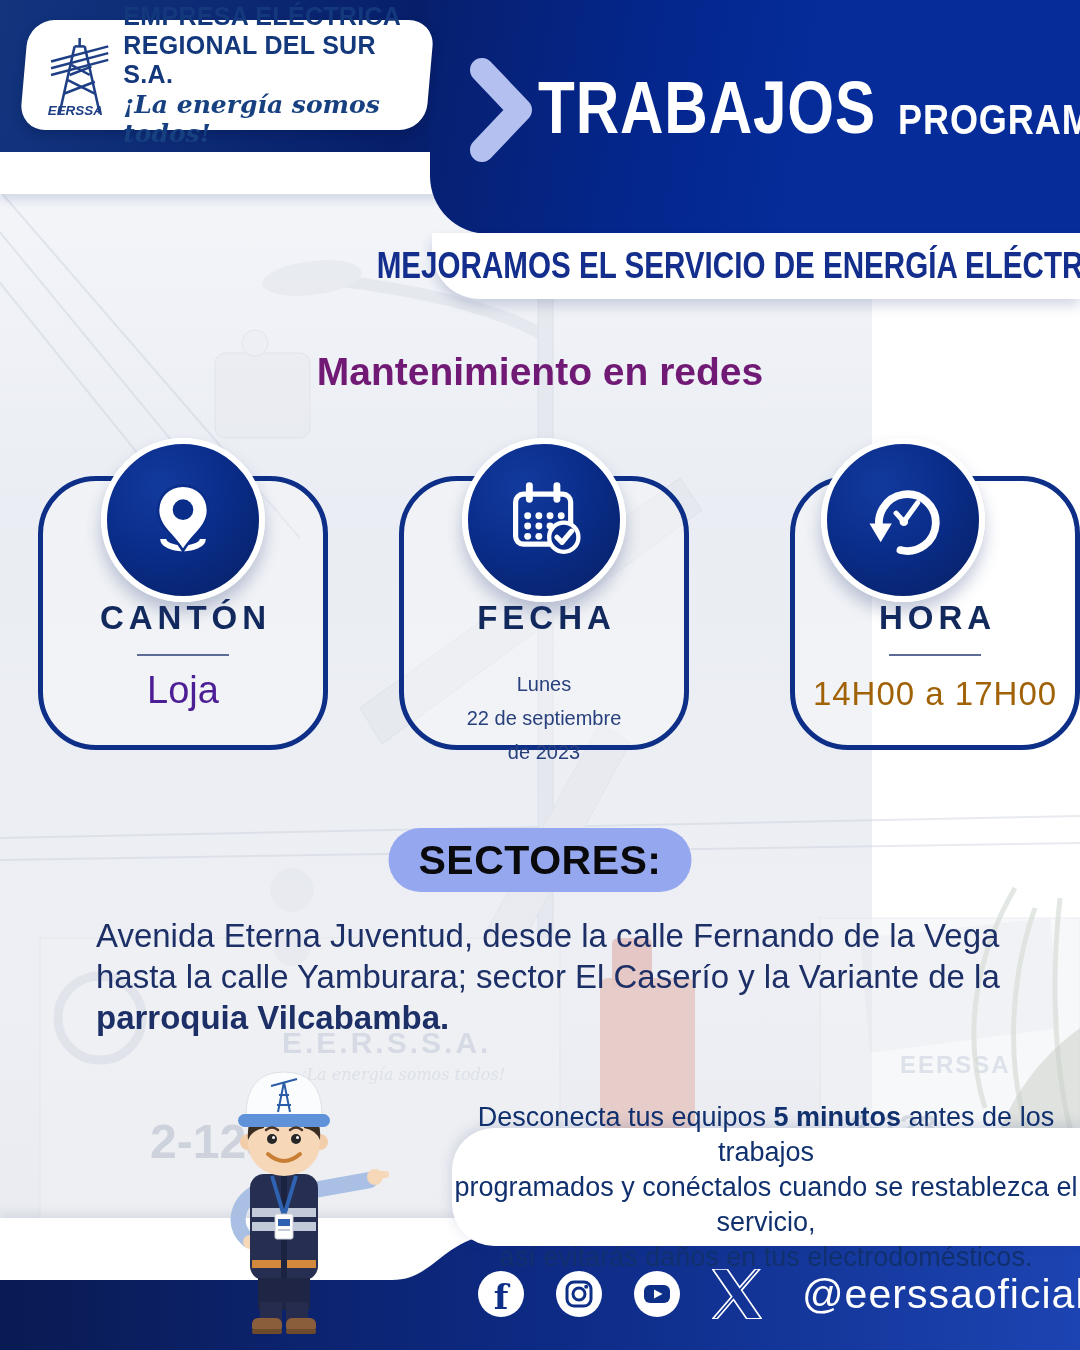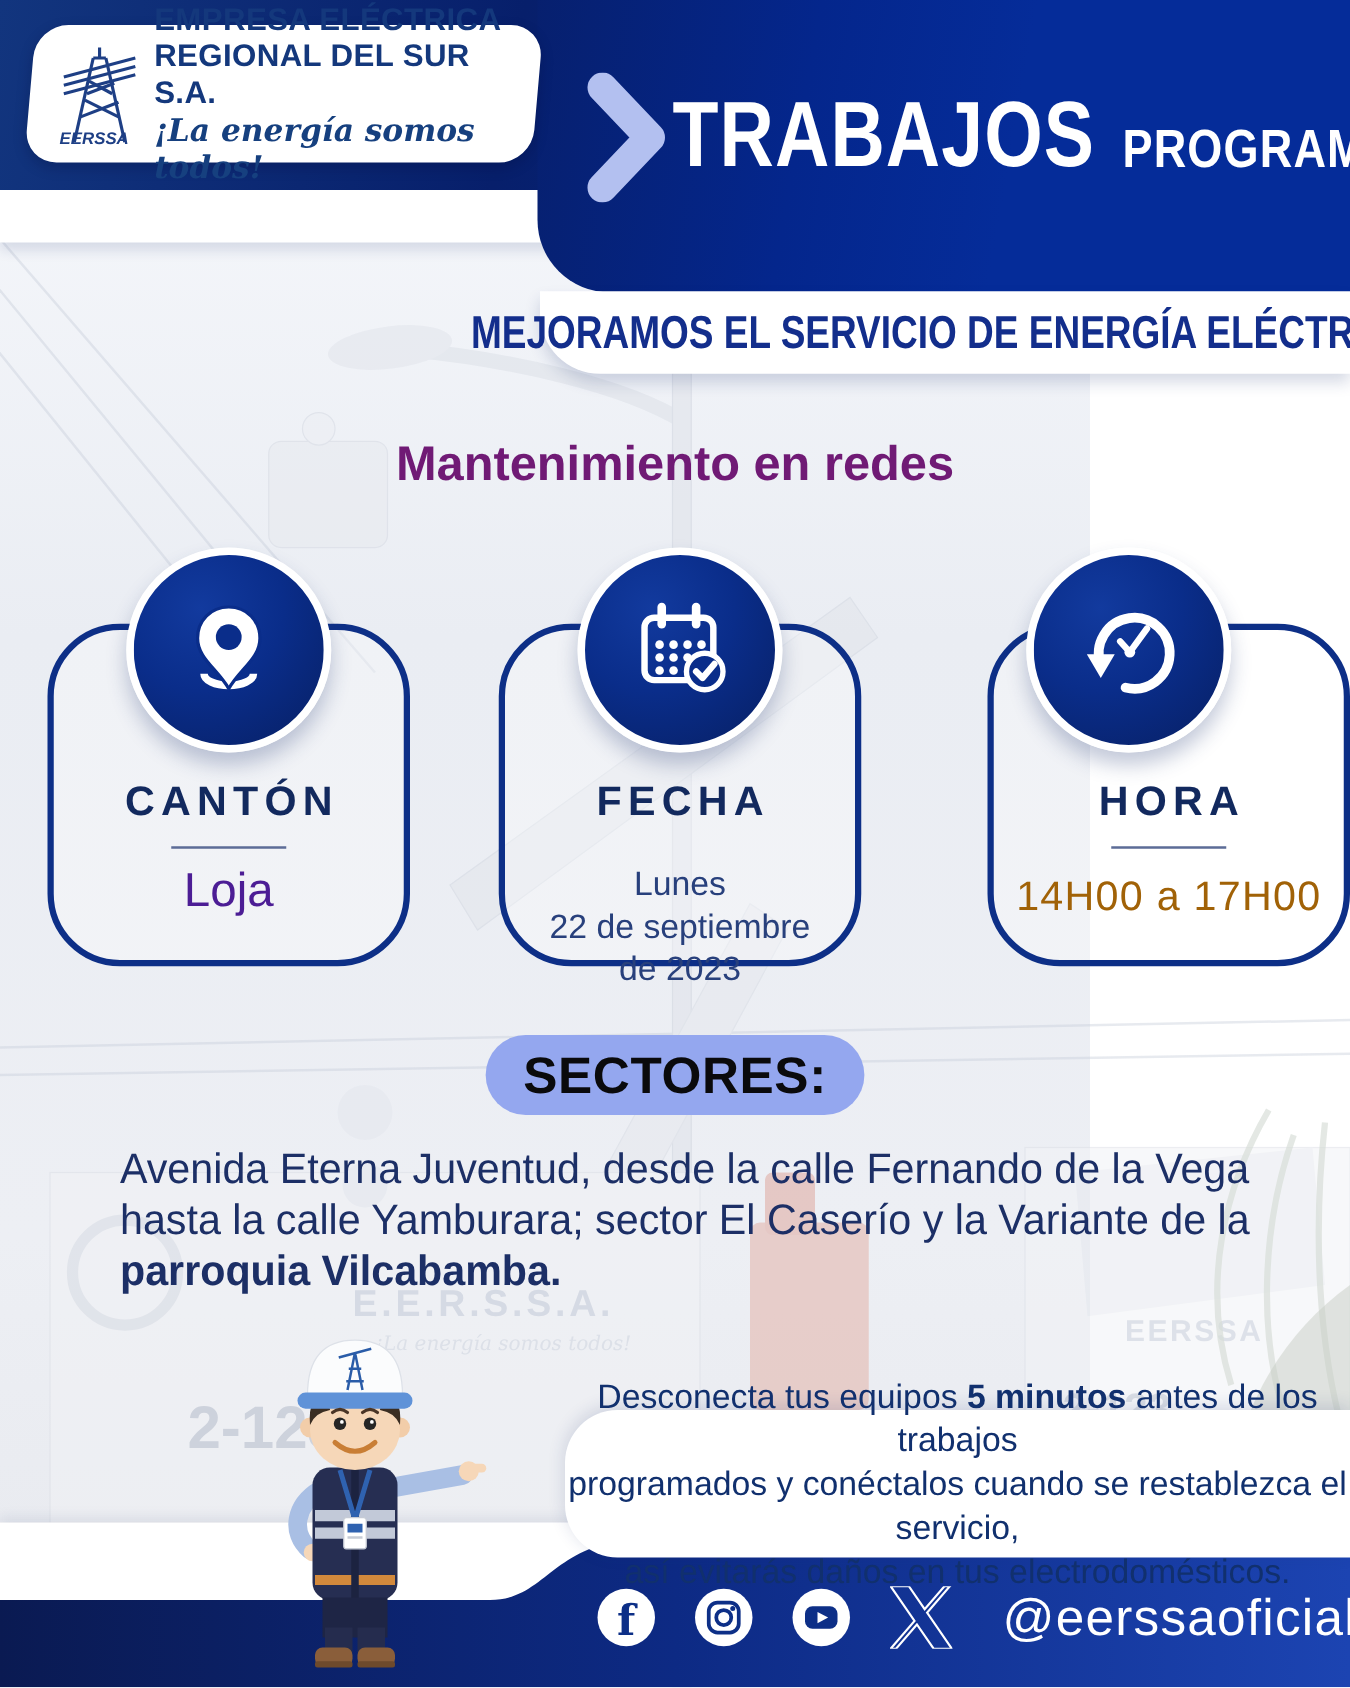--- a/index.html
+++ b/index.html
@@ -35,32 +35,32 @@
   .title-sub{left:898px;top:96px;z-index:4;color:#fff;font-weight:bold;font-size:41px;
     line-height:45px;letter-spacing:1px;transform:scale(.88,1.05);transform-origin:left top;white-space:nowrap;}
   .mej-band{left:432px;top:233px;width:648px;height:66px;background:#fff;z-index:3;
     border-bottom-left-radius:48px;box-shadow:0 7px 12px rgba(30,50,110,.18);
     display:flex;align-items:center;justify-content:center;}
   .mej-text{font-weight:bold;font-size:37px;color:#132e8c;transform:scaleX(.8);white-space:nowrap;}
 
   
   .section-title{left:0;top:350px;width:1080px;text-align:center;z-index:4;
     font-weight:bold;font-size:39px;color:#701a75;}
-  .card-box{top:499px;height:274px;width:290px;z-index:4;border:5px solid #0d2f87;
+  .card-box{top:476px;height:274px;width:290px;z-index:4;border:5px solid #0d2f87;
     border-radius:58px;background:rgba(255,255,255,.30);display:flex;flex-direction:column;
     align-items:center;padding-top:118px;}
   .icon-circle{top:438px;width:164px;height:164px;border-radius:50%;z-index:5;
     background:radial-gradient(circle at 35% 28%,#123a9e 0%,#0a2d8a 45%,#071f63 100%);
     border:6px solid #fff;box-shadow:0 10px 16px rgba(40,60,120,.28);
     display:flex;align-items:center;justify-content:center;}
   .card-label{font-weight:bold;font-size:33px;letter-spacing:5px;padding-left:5px;color:#12295e;}
   .card-div{width:92px;height:2px;background:#5c6c97;margin:17px 0 13px;}
   .val-lg{font-size:38px;color:#4c1d95;}
   .val-md{font-size:33px;letter-spacing:1px;color:#a16207;margin-top:6px;}
-  .val-sm{font-size:27px;line-height:34px;color:#28407c;}
+  .val-sm{font-size:20px;line-height:34px;color:#28407c;}
 
   .pill{left:50%;transform:translateX(-50%);top:828px;height:64px;z-index:4;
     background:#94a7ef;border-radius:32px;display:flex;align-items:center;
     padding:0 30px;justify-content:flex-end;}
   .pill span{font-weight:bold;font-size:41px;letter-spacing:.5px;color:#0a0a0c;}
   .sectors-par{left:96px;top:915px;width:930px;z-index:4;color:#1c2f66;font-size:34px;
     line-height:41px;transform:scaleX(.97);transform-origin:left top;white-space:nowrap;}
   .sectors-par .b{font-weight:bold;}
 
   

